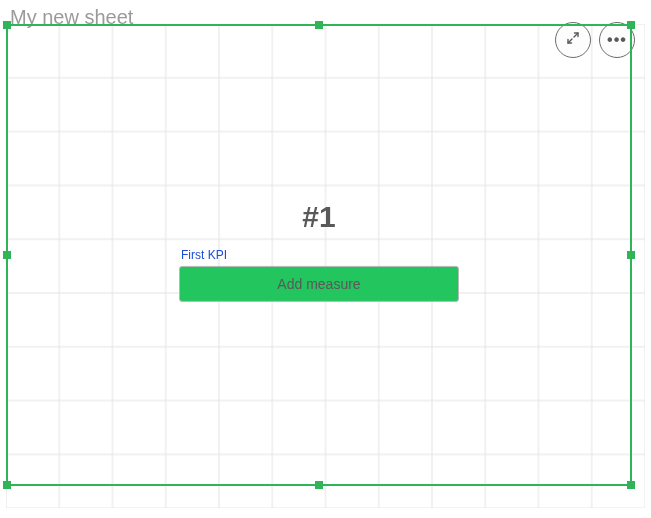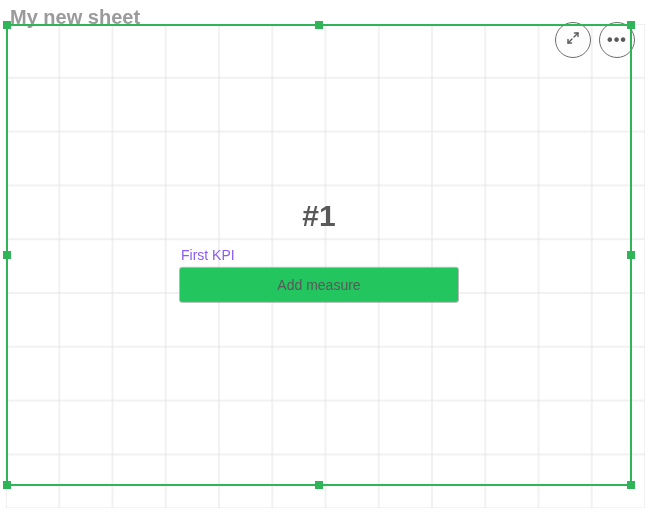--- a/index.html
+++ b/index.html
@@ -12,21 +12,21 @@
     background: #ffffff;
     position: relative;
     overflow: hidden;
   }
   .sheet-title {
     position: absolute;
     top: 6px;
     left: 10px;
     font-size: 20px;
     color: #9a9a9a;
-    font-weight: 700;
+    font-weight: 400;
   }
   .action-buttons {
     position: absolute;
     top: 22px;
     right: 16px;
     display: flex;
     gap: 8px;
   }
   .circle-btn {
     width: 36px;
@@ -81,22 +81,22 @@
     text-align: center;
     width: 280px;
   }
   .kpi-tag {
     font-size: 30px;
     font-weight: 700;
     color: #595959;
     margin-bottom: 14px;
   }
   .kpi-label {
-    font-size: 14px;
-    color: #8b5cf6;
+    font-size: 12px;
+    color: #1d4ed8;
     text-align: left;
     margin: 0 0 4px 2px;
   }
   .add-measure-btn {
     width: 100%;
     height: 36px;
     border: 1px solid #b8b8b8;
     border-radius: 3px;
     background: #22c55e;
     font-size: 14px;

